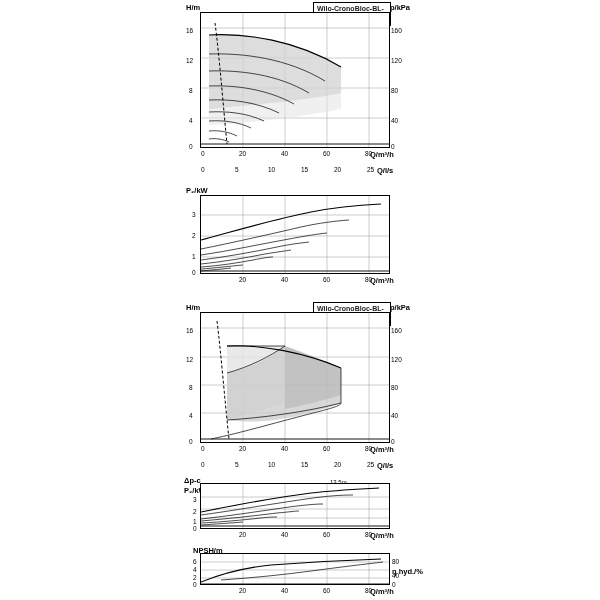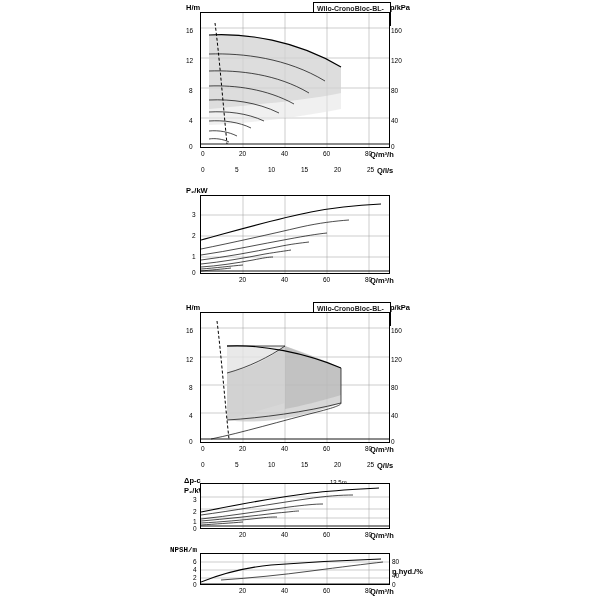--- a/index.html
+++ b/index.html
@@ -270,21 +270,21 @@
         <path class="curve-thin" d="M0,35 C28,32 60,27 88,23 C104,21 114,20 122,20"></path>
         <path class="curve-thin" d="M0,37 C24,35 52,32 76,29 C88,28 94,27 98,27"></path>
         <path class="curve-thin" d="M0,39 C20,38 42,36 60,34 C68,33 72,33 76,33"></path>
         <path class="curve-thin" d="M0,41 C14,40 30,39 42,38"></path>
         <line x1="0" y1="42" x2="190" y2="42" stroke="#000" stroke-width="0.8"></line>
       </svg>
     </div>
   </div>
 
   <div class="panel" style="left:0;top:545px;width:600px;height:55px;">
-    <div class="axis-label" style="left:170px;top:1px;font-family:Liberation Mono, monospace;">NPSH/m</div>
+    <div class="axis-label" style="left:193px;top:1px;">NPSH/m</div>
     <div class="axis-label" style="left:392px;top:22px;">η hyd./%</div>
     <div class="axis-label" style="left:370px;top:42px;">Q/m³/h</div>
 
     <div class="tick" style="left:193px;top:13px;">6</div>
     <div class="tick" style="left:193px;top:21px;">4</div>
     <div class="tick" style="left:193px;top:29px;">2</div>
     <div class="tick" style="left:193px;top:36px;">0</div>
 
     <div class="tick" style="left:392px;top:13px;">80</div>
     <div class="tick" style="left:392px;top:27px;">40</div>

